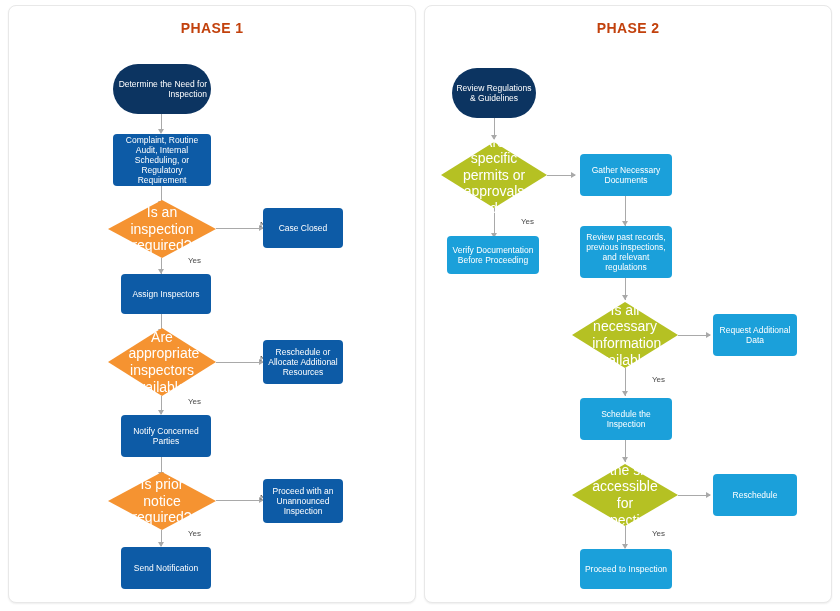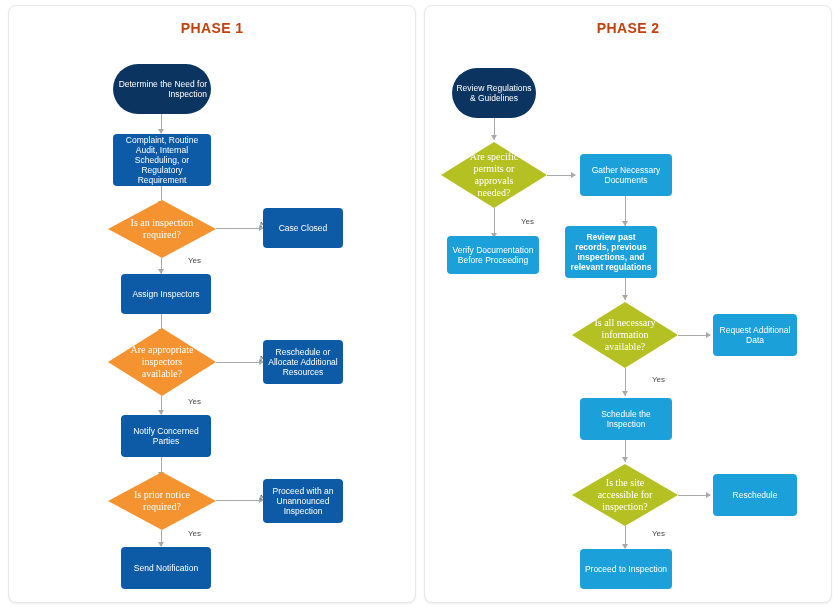--- a/index.html
+++ b/index.html
@@ -60,22 +60,21 @@
     border-radius: 4px;
     font-size: 8.5px;
   }
   .n-process-cyan {
     background: #1ba0da;
     border-radius: 4px;
     font-size: 8.5px;
   }
   .n-decision-orange, .n-decision-green {
     background: transparent;
-    font-size: 10px;
-    font-family: Liberation Serif, serif;
+    font-size: 14px;
   }
   .diamond-shape {
     position: absolute;
     inset: 0;
     z-index: 0;
   }
   .diamond-label {
     position: relative;
     z-index: 1;
     width: 62%;
@@ -231,21 +230,21 @@
     <div class="node n-process-cyan" style="left:155px; top:148px; width:92px; height:42px;">
       <span class="txt">Gather Necessary Documents</span>
     </div>
     <div class="line-v" style="left:200px; top:190px; height:30px;"></div>
     <div class="arrow-down" style="left:197px; top:215px;"></div>
 
     <div class="node n-process-cyan" style="left:22px; top:230px; width:92px; height:38px;">
       <span class="txt">Verify Documentation Before Proceeding</span>
     </div>
 
-    <div class="node n-process-cyan" style="left:140px; top:220px; width:92px; height:52px;font-weight:bold;">
+    <div class="node n-process-cyan" style="left:155px; top:220px; width:92px; height:52px;">
       <span class="txt">Review past records, previous inspections, and relevant regulations</span>
     </div>
     <div class="line-v" style="left:200px; top:272px; height:22px;"></div>
     <div class="arrow-down" style="left:197px; top:289px;"></div>
 
     <div class="node n-decision-green" style="left:147px; top:296px; width:106px; height:66px;align-items:center;">
       <svg class="diamond-shape" viewBox="0 0 106 66" preserveAspectRatio="none">
         <polygon points="53,0 106,33 53,66 0,33" fill="#b5c123"></polygon>
       </svg>
       <span class="diamond-label">Is all necessary information available?</span>

